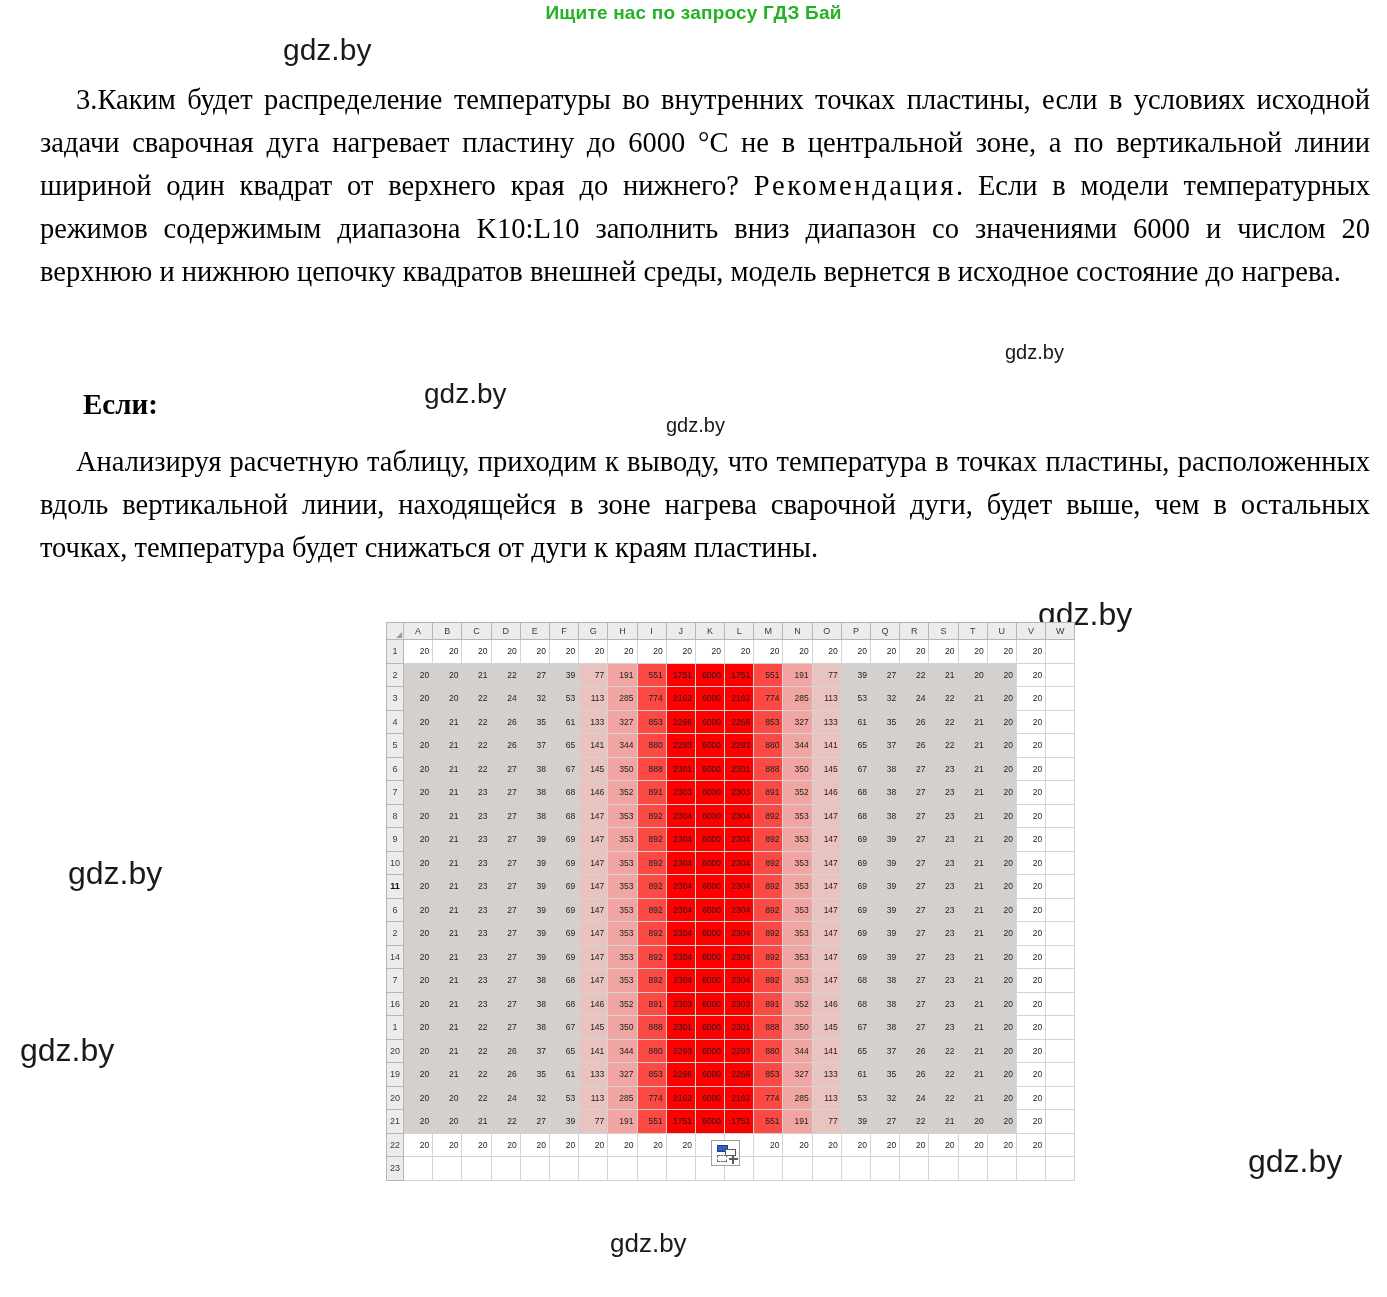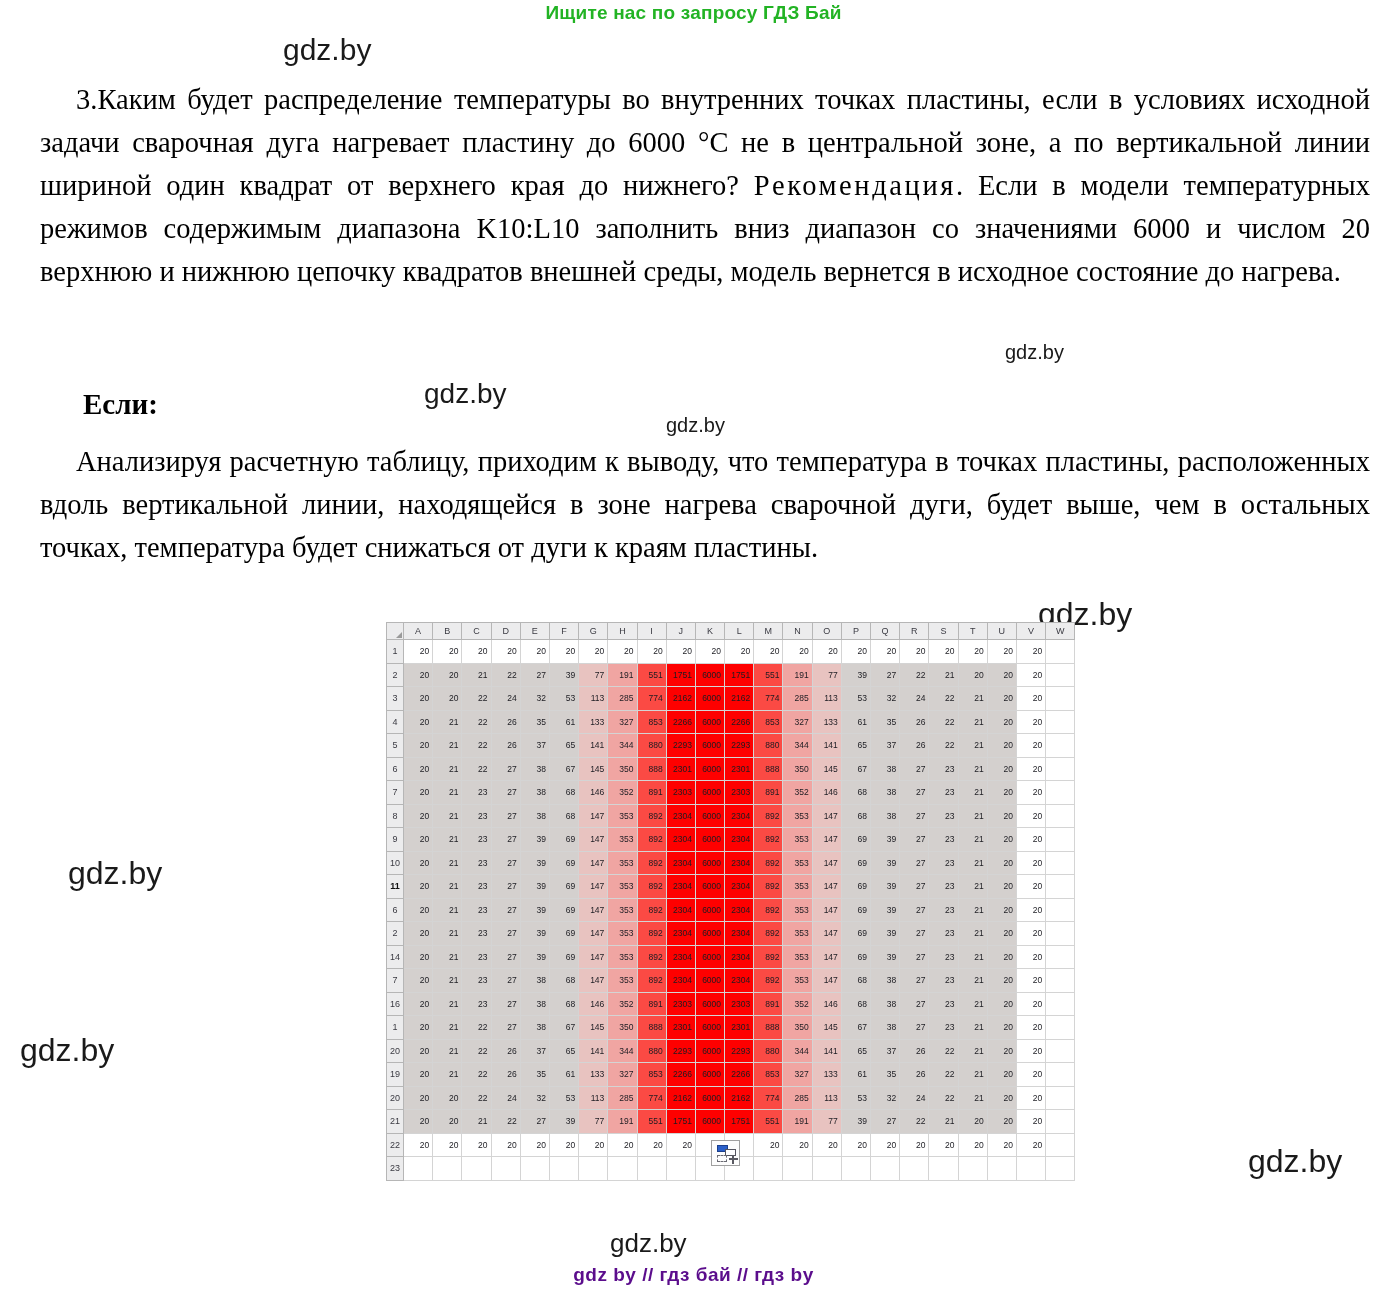--- a/index.html
+++ b/index.html
@@ -827,15 +827,14 @@
   </table>
 
   <div class="paste-tag">
     <span class="sq-blue"></span>
     <span class="sq-white"></span>
     <span class="sq-dash"></span>
     <span class="plus"></span>
   </div>
 
 
-  <div class="footer">gdz by  //  гдз бай  //  гдз by</div>
 
 </div>
 
 </body></html>

